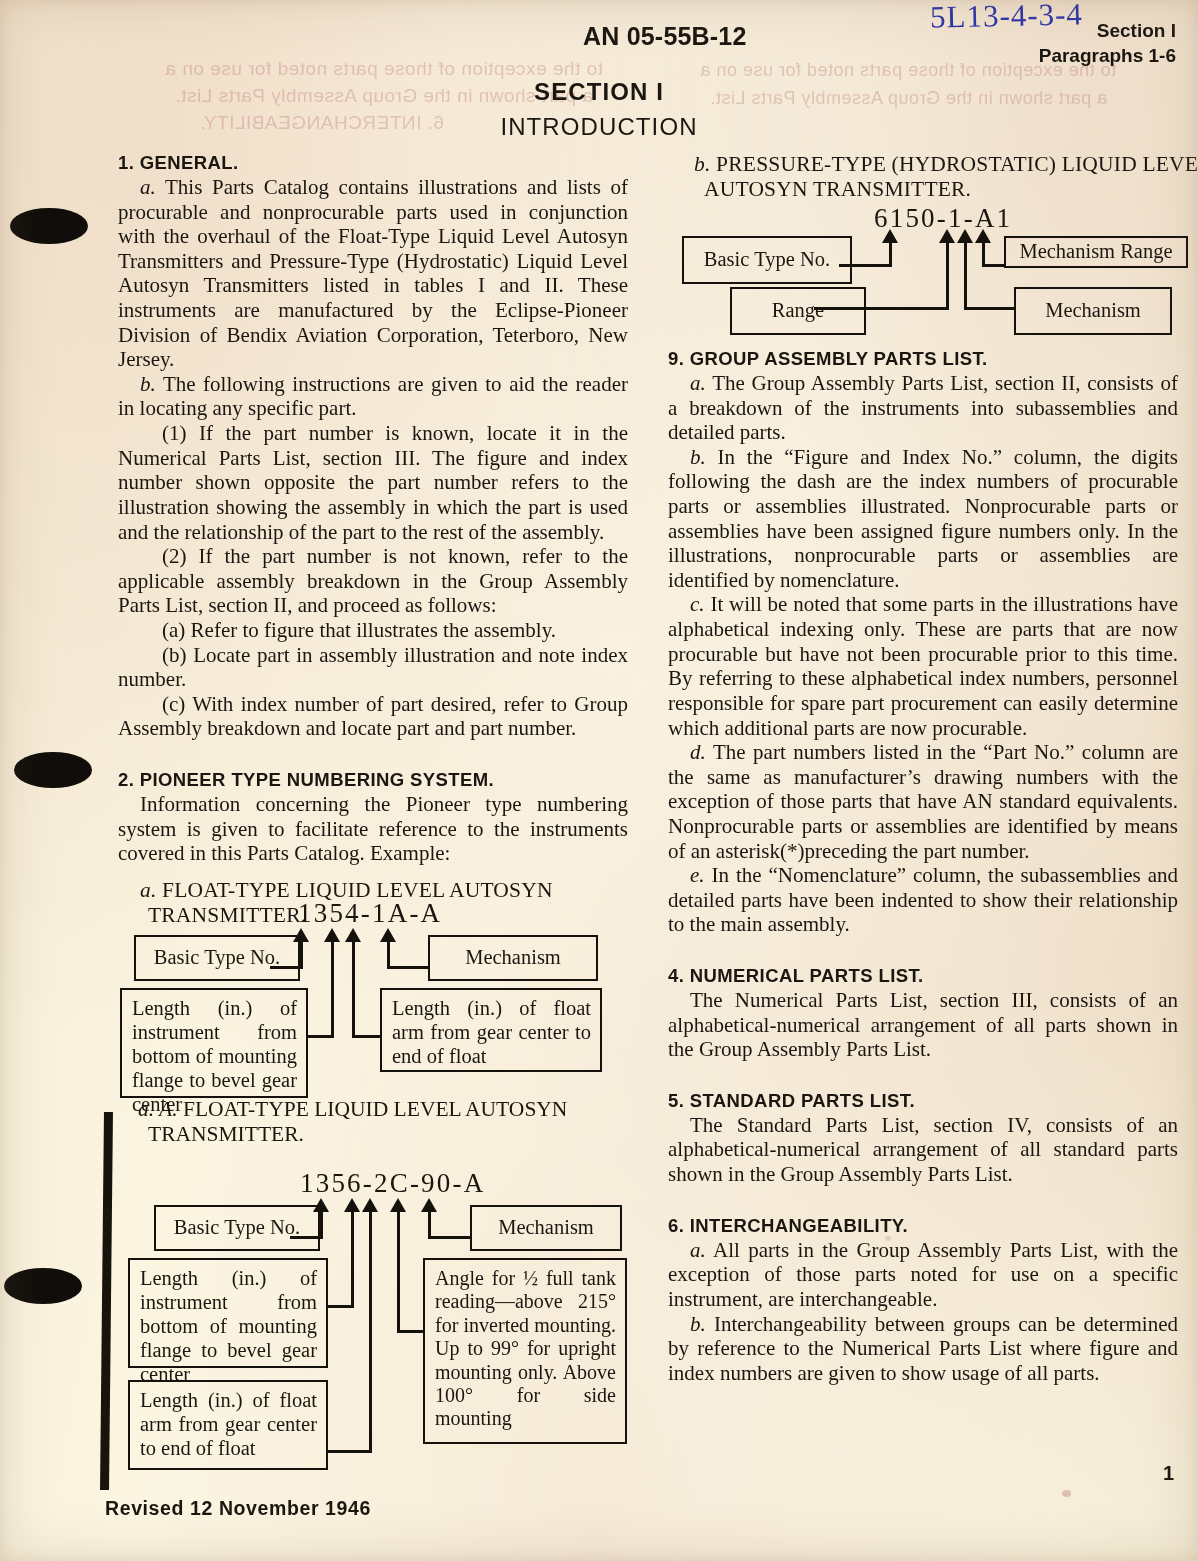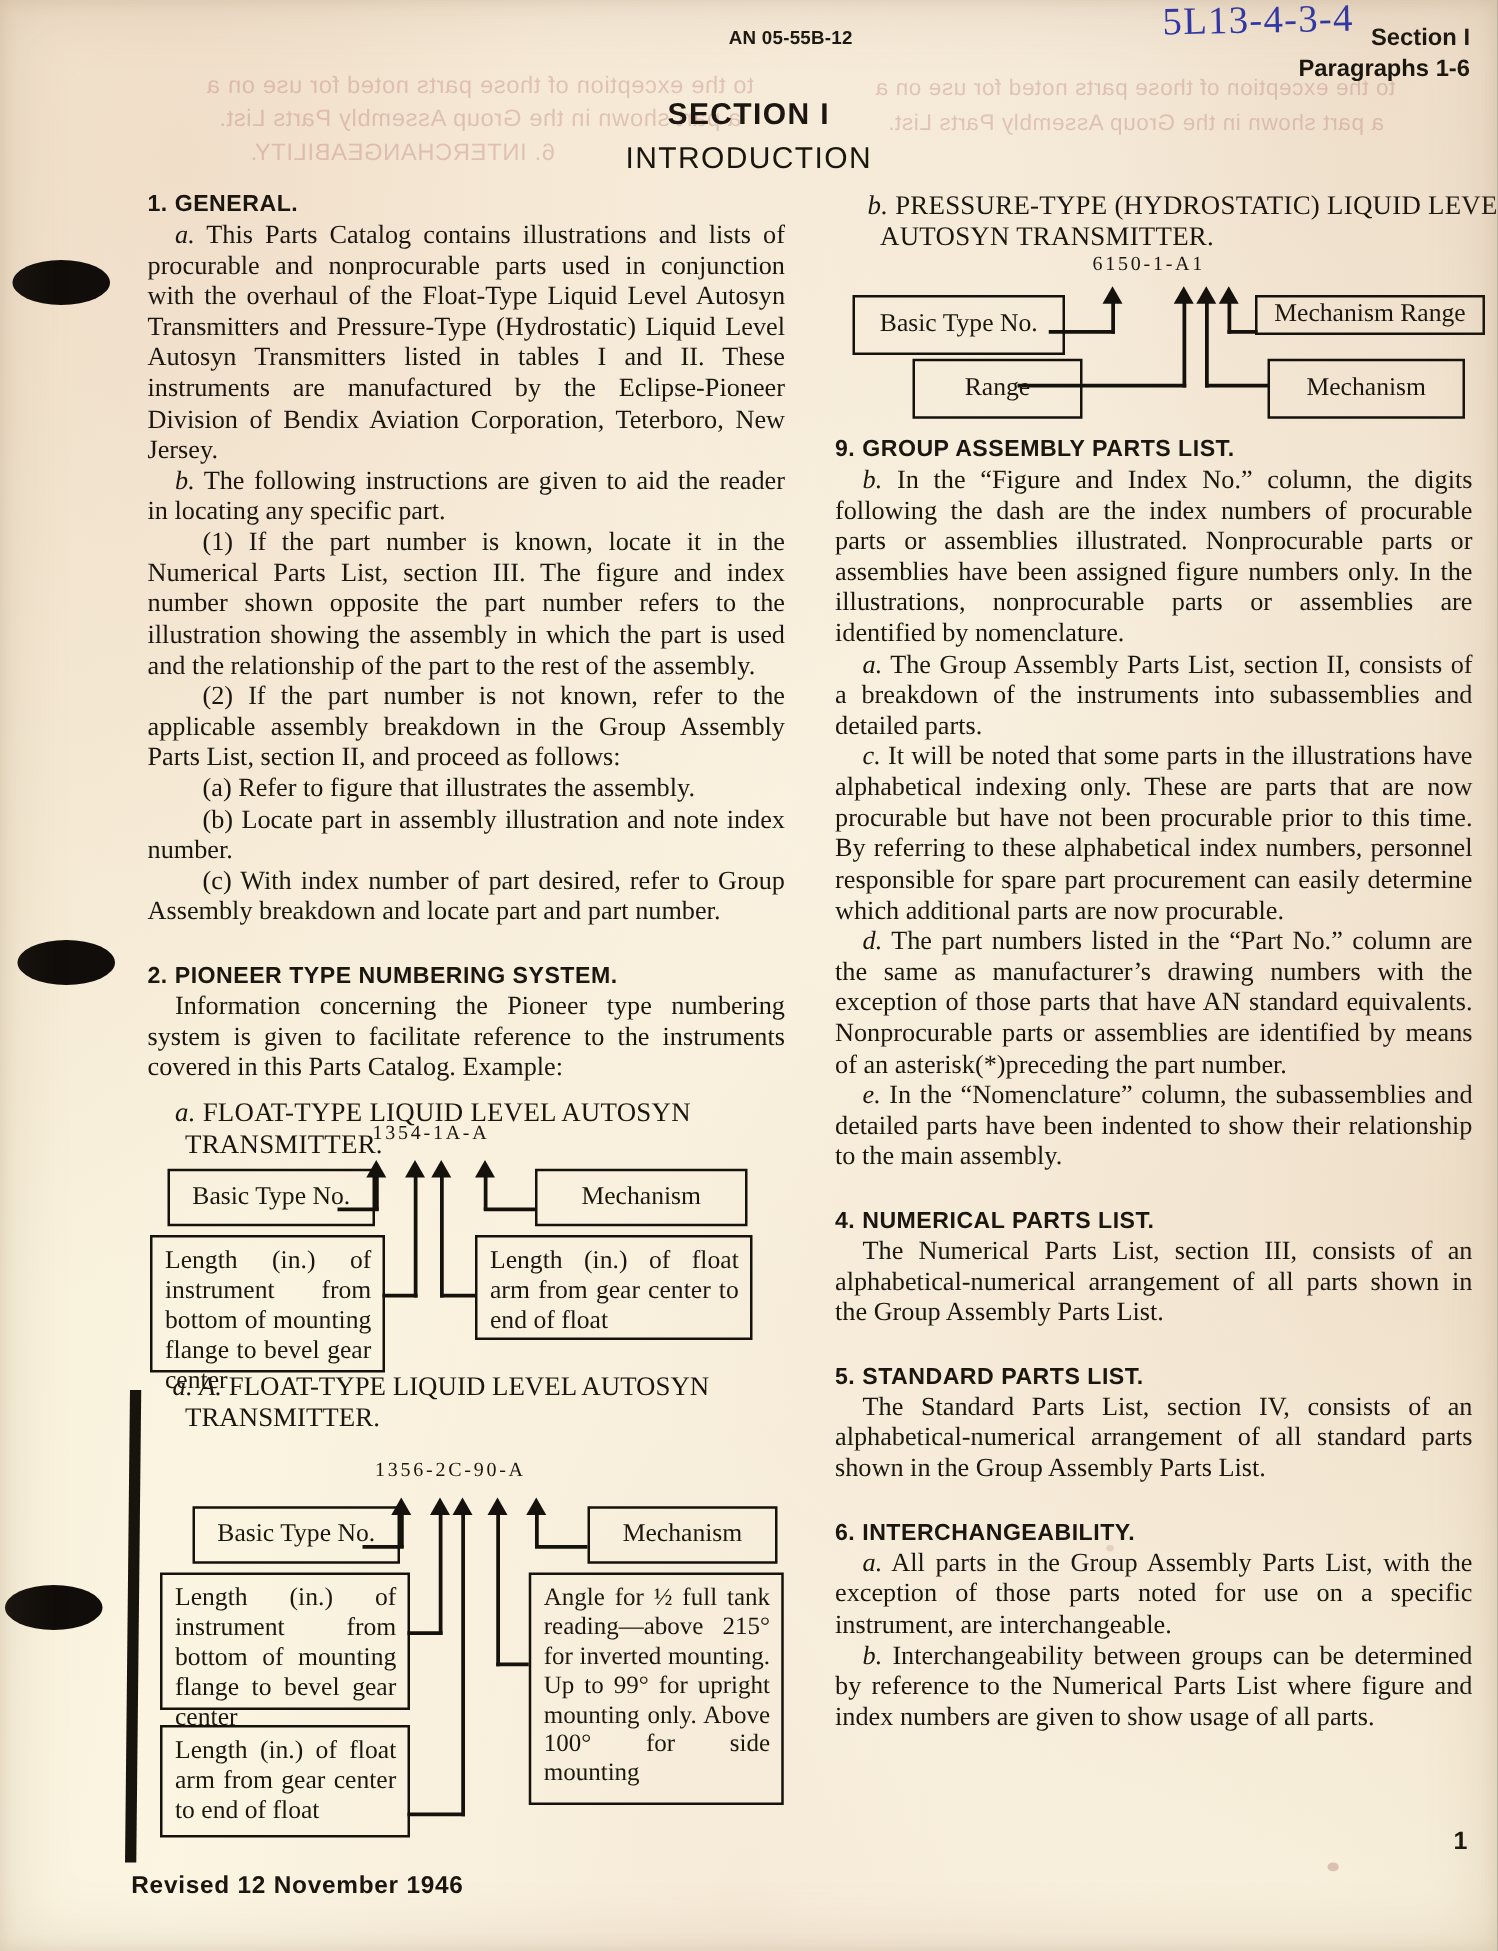--- a/index.html
+++ b/index.html
@@ -57,21 +57,21 @@
     left: 930px; top: -2px;
     font-family: "Liberation Serif", serif;
     font-size: 31px;
     color: #2c35a8;
     letter-spacing: 1px;
     transform: rotate(-1.2deg);
   }
   .hdr-left {
     position: absolute; left: 583px; top: 22px;
     font-family: "Liberation Sans", sans-serif;
-    font-weight: bold; font-size: 15px; letter-spacing: .2px;
+    font-weight: bold; font-size: 25px; letter-spacing: .2px;
   }
   .hdr-right {
     position: absolute; right: 22px; top: 18px;
     text-align: right;
     font-family: "Liberation Sans", sans-serif;
     font-weight: bold; font-size: 19px; line-height: 1.32;
   }
   .sec-title {
     position: absolute; left: 0; right: 0; top: 78px;
     text-align: center;
@@ -121,21 +121,21 @@
     padding-left: 30px;
     text-indent: -8px;
     letter-spacing: .2px;
   }
   .ex-title .num { font-style: italic; }
 
   
   .diagram { position: relative; }
   .typenum {
     position: absolute;
-    font-size: 16px;
+    font-size: 27px;
     letter-spacing: 2.2px;
     white-space: nowrap;
   }
   .dbox {
     position: absolute;
     border: 2.6px solid #15120d;
     background: transparent;
     box-sizing: border-box;
     display: flex;
     align-items: center;
@@ -346,22 +346,22 @@
     <div class="dbox center" style="left:14px; top:33px; width:170px; height:48px;">Basic Type No.</div>
     <div class="dbox center" style="left:336px; top:33px; width:184px; height:32px;">Mechanism Range</div>
     <div class="dbox center" style="left:62px; top:84px; width:136px; height:48px;">Range</div>
     <div class="dbox center" style="left:346px; top:84px; width:158px; height:48px;">Mechanism</div>
   </div>
 
   <div class="col" id="col-right" style="top:348px;">
 
     <div class="h2">9. GROUP ASSEMBLY PARTS LIST.</div>
 
+    <p class="body ind"><span class="it">a.</span> <span>The Group Assembly Parts List, section II, consists of a breakdown of the instruments into subassemblies and detailed parts.</span></p>
     <p class="body ind"><span class="it">b.</span> <span>In the “Figure and Index No.” column, the digits following the dash are the index numbers of procurable parts or assemblies illustrated. Nonprocurable parts or assemblies have been assigned figure numbers only. In the illustrations, nonprocurable parts or assemblies are identified by nomenclature.</span></p>
-    <p class="body ind"><span class="it">a.</span> <span>The Group Assembly Parts List, section II, consists of a breakdown of the instruments into subassemblies and detailed parts.</span></p>
     <p class="body ind"><span class="it">c.</span> <span>It will be noted that some parts in the illustrations have alphabetical indexing only. These are parts that are now procurable but have not been procurable prior to this time. By referring to these alphabetical index numbers, personnel responsible for spare part procurement can easily determine which additional parts are now procurable.</span></p>
     <p class="body ind"><span class="it">d.</span> <span>The part numbers listed in the “Part No.” column are the same as manufacturer’s drawing numbers with the exception of those parts that have AN standard equivalents. Nonprocurable parts or assemblies are identified by means of an asterisk(*)preceding the part number.</span></p>
     <p class="body ind"><span class="it">e.</span> <span>In the “Nomenclature” column, the subassemblies and detailed parts have been indented to show their relationship to the main assembly.</span></p>
 
     <div class="h2 spaced">4. NUMERICAL PARTS LIST.</div>
     <p class="body ind">The Numerical Parts List, section III, consists of an alphabetical-numerical arrangement of all parts shown in the Group Assembly Parts List.</p>
 
     <div class="h2 spaced">5. STANDARD PARTS LIST.</div>
     <p class="body ind">The Standard Parts List, section IV, consists of an alphabetical-numerical arrangement of all standard parts shown in the Group Assembly Parts List.</p>
 

